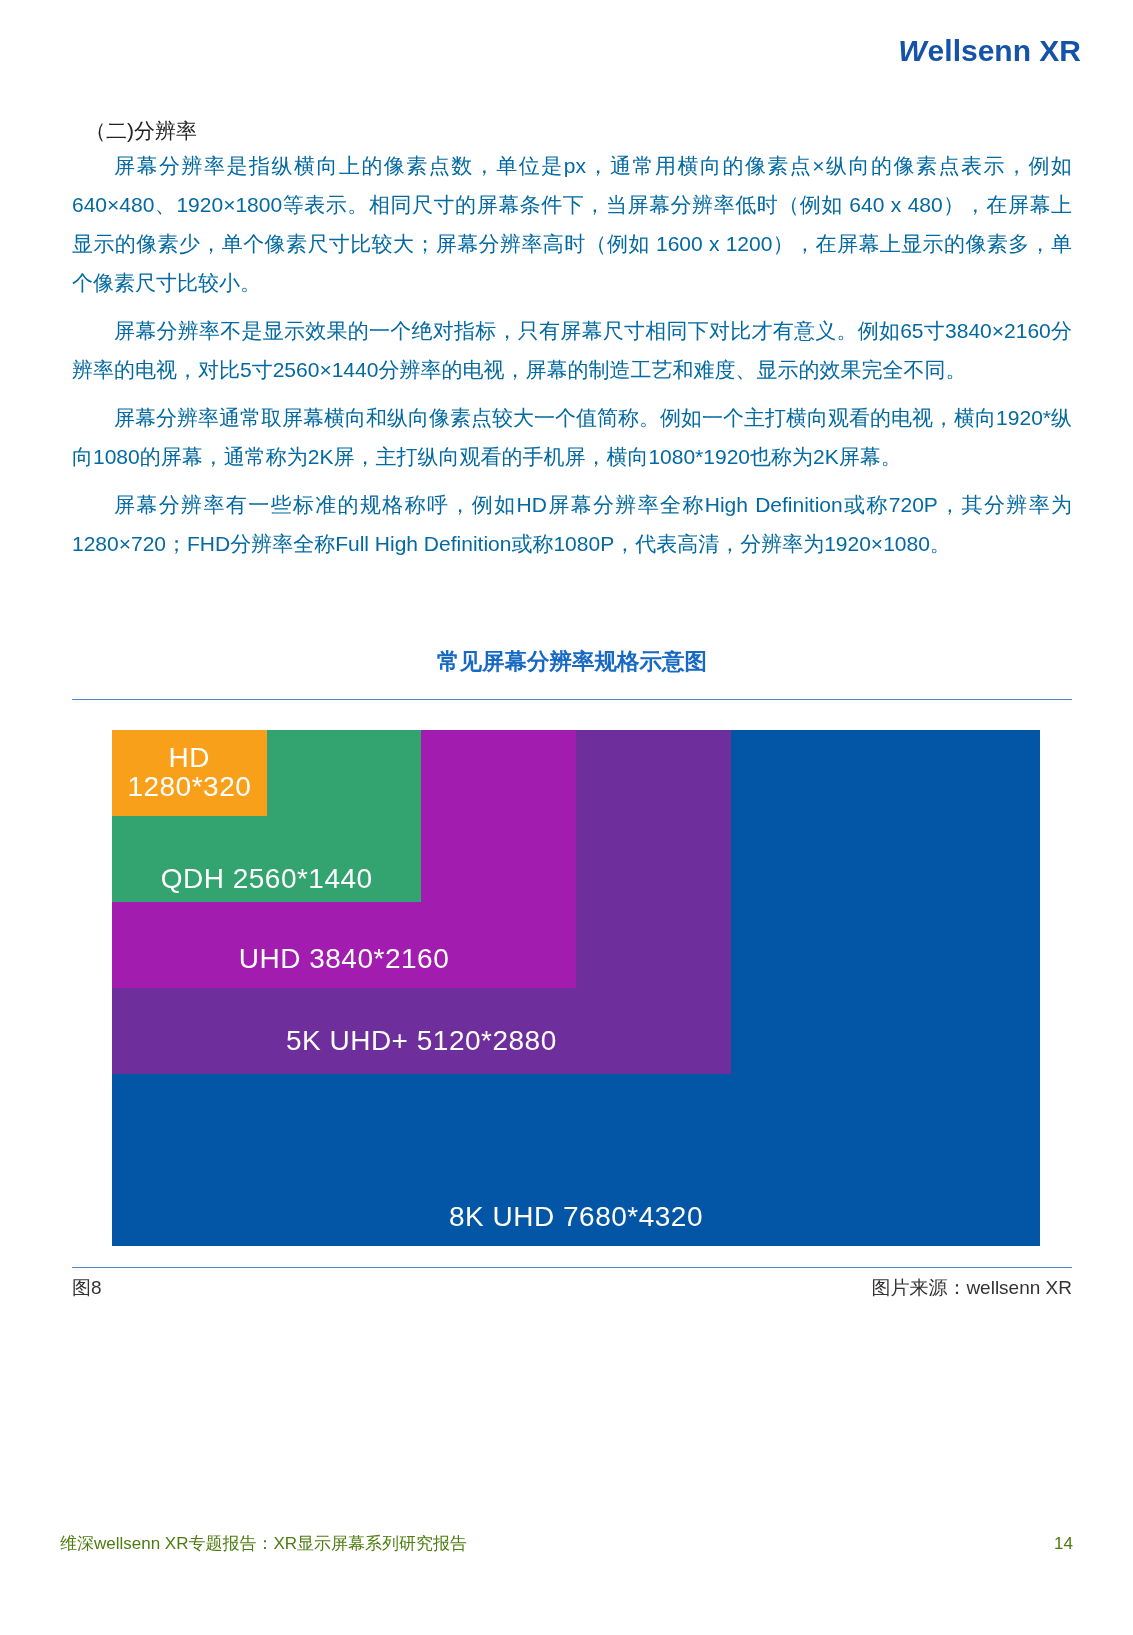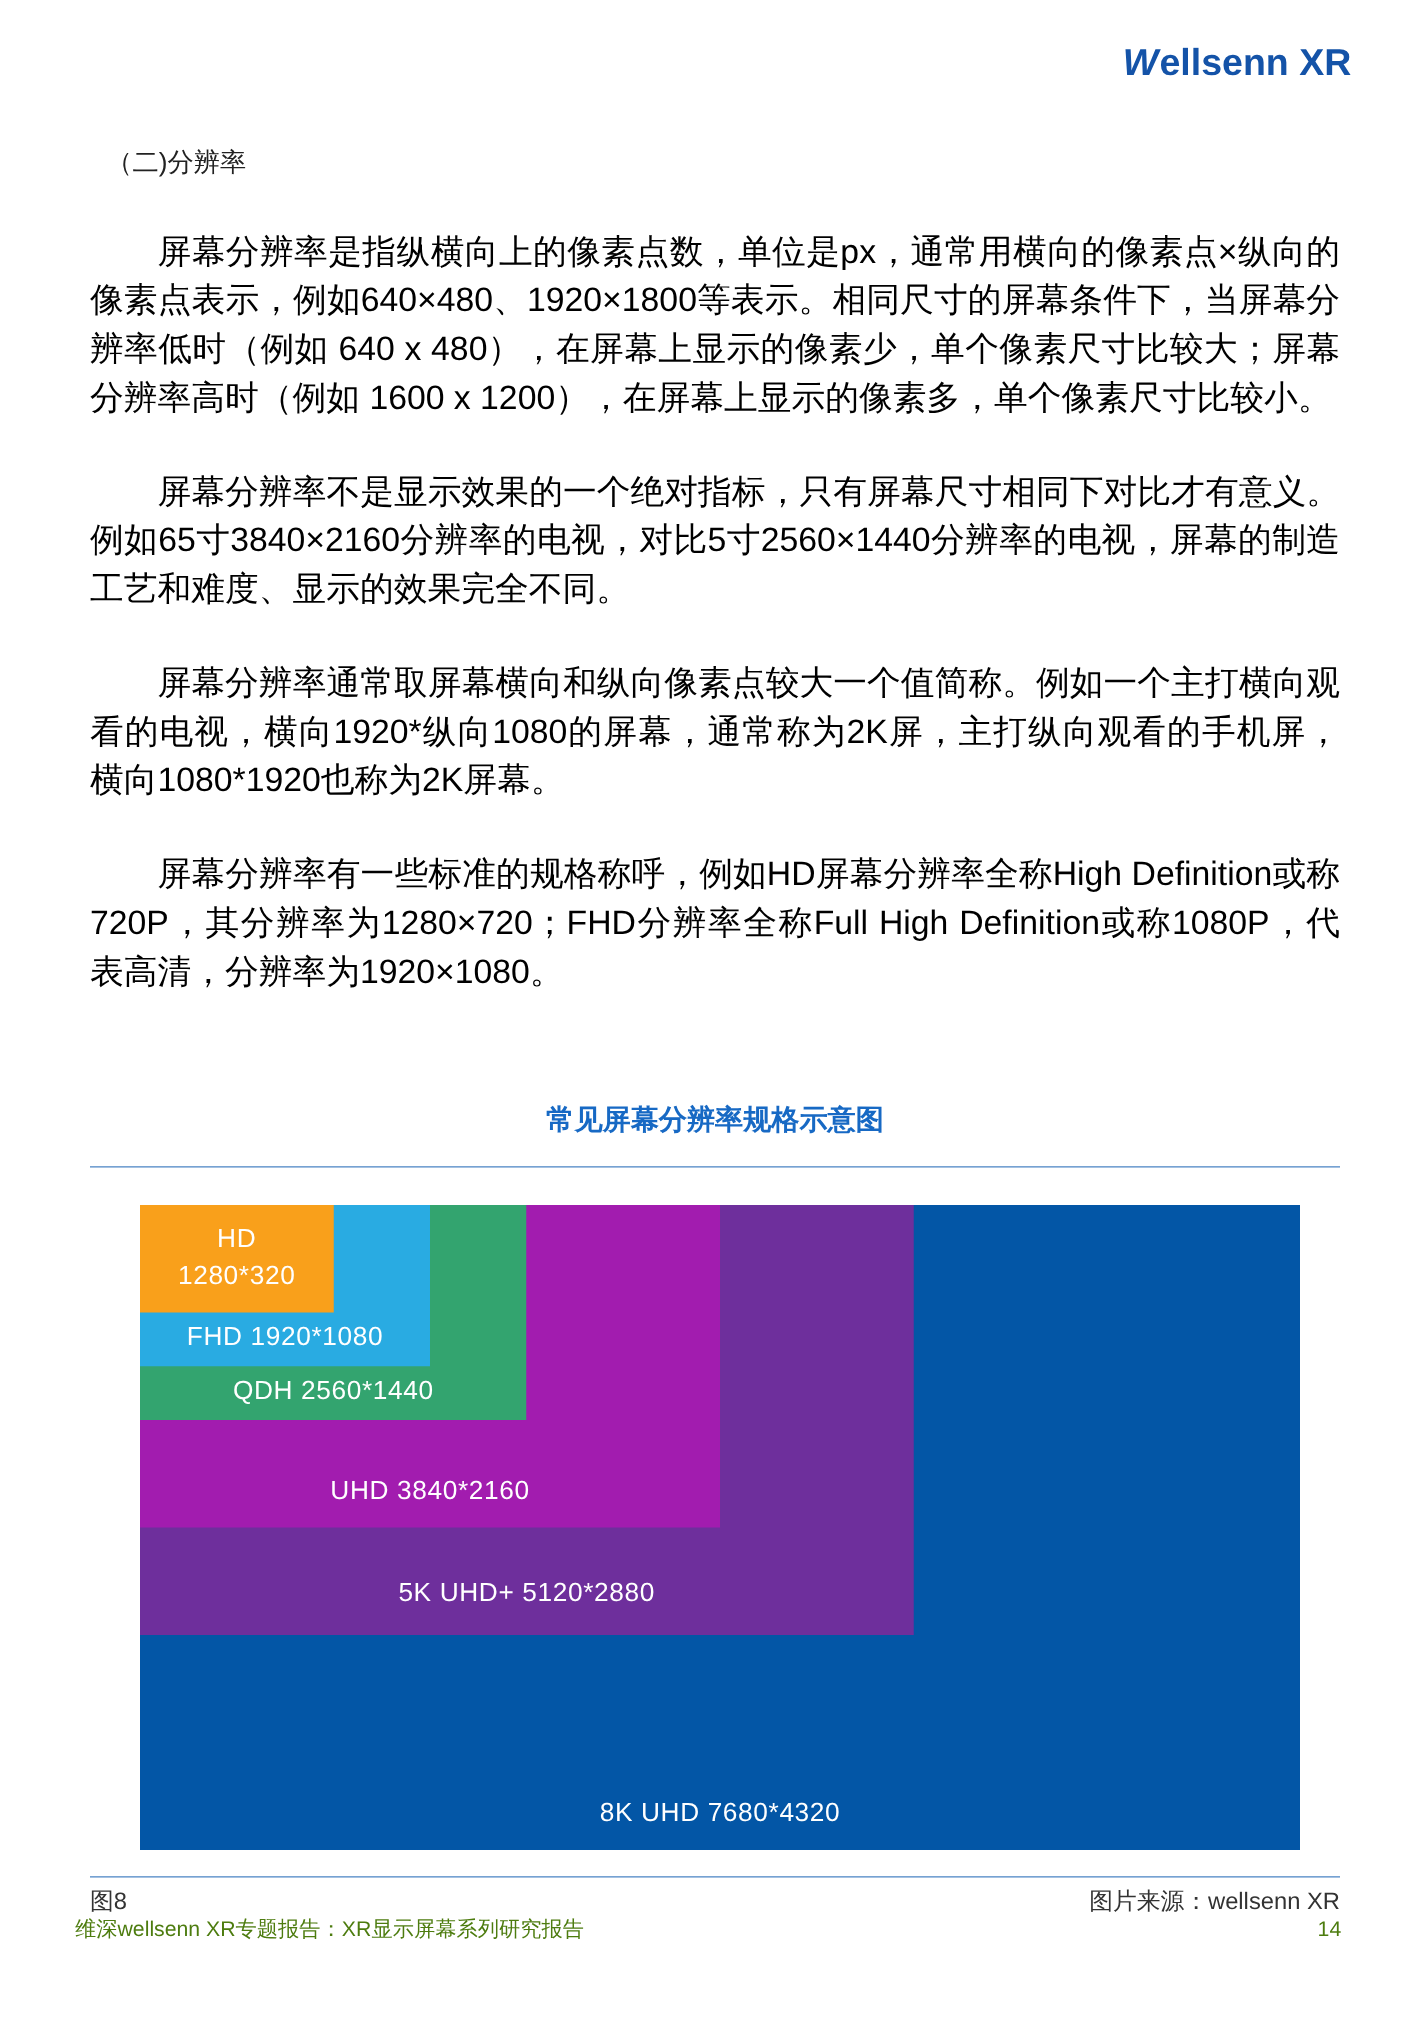--- a/index.html
+++ b/index.html
@@ -38,27 +38,26 @@
   }
 
   .section-heading {
     font-size: 21px;
     line-height: 30px;
     color: #222222;
     margin-left: 13px;
   }
 
   .body-para {
-    font-size: 27px;
+    font-size: 21px;
     line-height: 39px;
     text-align: justify;
     text-indent: 2em;
-    color: #000000;
+    color: #0369a1;
     margin-bottom: 9px;
-    margin-top: 36px;
   }
 
   .figure-title {
     margin-top: 82px;
     text-align: center;
     font-size: 22.5px;
     line-height: 34px;
     font-weight: 700;
     color: #1769C4;
   }
@@ -78,21 +77,21 @@
     width: 928px;
     height: 516px;
   }
   .res-rect { position: absolute; left: 0; top: 0; }
   .res-label {
     position: absolute;
     left: 0;
     right: 0;
     text-align: center;
     color: #ffffff;
-    font-size: 21px;
+    font-size: 28px;
     line-height: 26px;
     white-space: nowrap;
     letter-spacing: 0.5px;
   }
   .res-rect.center-label .res-label {
     top: 50%;
     transform: translateY(-52%);
     line-height: 29px;
   }
 
@@ -143,23 +142,20 @@
         </div>
         <div class="res-rect" style="width: 66.6667%; height: 66.6667%; background: rgb(110, 47, 156);">
           <div class="res-label" style="bottom: 20px;">5K UHD+ 5120*2880</div>
         </div>
         <div class="res-rect" style="width: 50%; height: 50%; background: #a21caf;">
           <div class="res-label" style="bottom: 16px;">UHD 3840*2160</div>
         </div>
         <div class="res-rect" style="width: 33.3333%; height: 33.3333%; background: rgb(51, 164, 111);">
           <div class="res-label" style="bottom: 10px;">QDH 2560*1440</div>
         </div>
-        <div class="res-rect" style="width: 25%; height: 25%; background: rgb(41, 171, 226);">
-          <div class="res-label" style="bottom: 10px;">FHD 1920*1080</div>
-        </div>
         <div class="res-rect center-label" style="width: 16.6667%; height: 16.6667%; background: rgb(249, 160, 27);">
           <div class="res-label">
             <div>HD</div>
             <div>1280*320</div>
           </div>
         </div>
       </div>
 
     <hr class="divider bottom">
 

